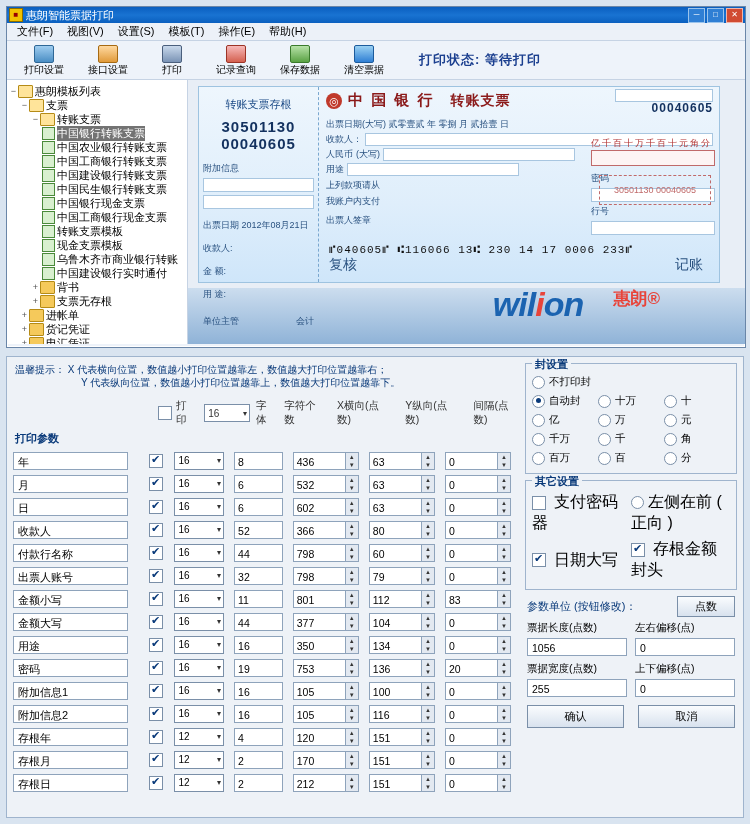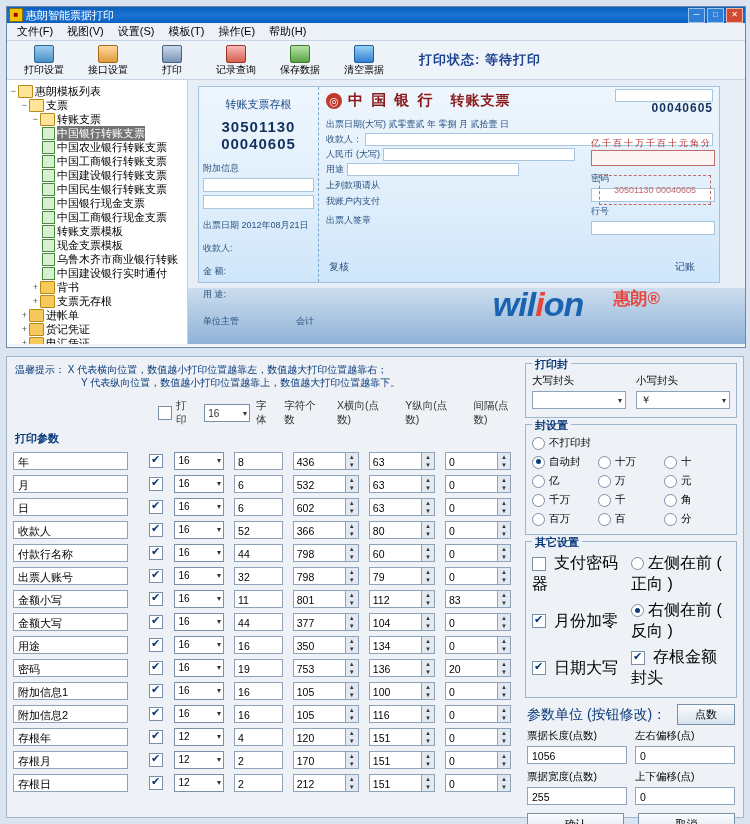--- a/index.html
+++ b/index.html
@@ -96,21 +96,21 @@
   .amtgrid .hdr{font-size:9px;color:#b03030;letter-spacing:2px;}
   .amtgrid .cells{height:14px;border:1px solid #c06a6a;background:#fdf4f4;}
   .stamp{
     position:absolute;right:8px;top:88px;width:110px;height:28px;
     border:1px dashed #c06a6a;color:#c06a6a;font-size:9px;text-align:center;line-height:28px;
   }
   .micr{
     position:absolute;left:130px;bottom:26px;font-family:"Liberation Mono","DejaVu Sans Mono",monospace;
     font-size:11px;color:#111;letter-spacing:1px;
   }
-  .sigrow{position:absolute;left:130px;bottom:8px;right:24px;display:flex;justify-content:space-between;font-size:10px;color:#2a5280;}
+  .sigrow{position:absolute;left:130px;bottom:8px;right:16px;display:flex;justify-content:space-between;font-size:14px;color:#2a5280;}
   .brand{
     position:absolute;left:170px;top:205px;width:360px;height:52px;text-align:center;
   }
   .brand .w{font-size:34px;font-weight:bold;color:#1b63b0;font-style:italic;letter-spacing:-1px;}
   .brand .w .o{color:#e8443a;}
   .brand .cn{position:absolute;right:58px;top:2px;font-size:17px;color:#e8443a;font-weight:bold;text-align:center;}
   .water{
     position:absolute;left:0;bottom:0;width:100%;height:56px;
     background:linear-gradient(180deg,rgba(120,170,215,.25),rgba(70,130,190,.55));
   }
@@ -176,21 +176,21 @@
     width:11px;height:11px;border:1px solid #7a8fa8;border-radius:50%;background:#fff;
     display:inline-block;position:relative;vertical-align:middle;margin-right:4px;
   }
   .radio.on:after{content:"";position:absolute;left:2.5px;top:2.5px;width:5px;height:5px;border-radius:50%;background:#0a3a7a;}
   .rrow{display:flex;align-items:center;font-size:10.5px;margin-bottom:5px;}
   .rcol3{display:flex;margin-bottom:5px;}
   .rcol3 > div{flex:1;display:flex;align-items:center;font-size:10.5px;}
   .chkrow{display:flex;align-items:center;font-size:16px;margin-bottom:5px;}
   .chkrow .chk{margin-right:4px;}
   .chkrow .c2{flex:1;}
-  .unit-title{font-size:14px;color:#0a3a7a;}
+  .unit-title{font-size:11px;color:#0a3a7a;}
   .btn{
     border:1px solid #7a8fa8;background:linear-gradient(180deg,#fafcfe,#d8e2ee);
     font-size:11px;text-align:center;padding:2px 0;
   }
   .txt{
     height:18px;border:1px solid #8ea3bb;background:#fff;font-size:10.5px;
     line-height:18px;padding-left:4px;box-sizing:border-box;
   }
   .ub{display:flex;align-items:flex-end;gap:8px;margin-top:4px;}
   .ub > div{flex:1;}
@@ -401,20 +401,21 @@
             <div class="cells"></div>
             <div style="margin-top:6px;font-size:9px;color:#2a5280">密码</div>
             <div class="fieldline"></div>
             <div style="font-size:9px;color:#2a5280">行号</div>
             <div class="fieldline"></div>
           </div>
 
           <div class="stamp">30501130 00040605</div>
         </div>
 
+        <div class="micr">⑈040605⑈ ⑆116066 13⑆ 230 14 17 0006 233⑈</div>
         <div class="sigrow">
           <span>复核</span>
           <span>记账</span>
         </div>
       </div>
 
       <div class="brand">
         <span class="cn">
           <span>惠朗</span><span>®</span>
         </span>
@@ -762,37 +763,20 @@
           </span></div>
       <div class="num w-num"><span>0</span><span class="spin">
             <i>▲</i>
             <i>▼</i>
           </span></div>
     </div>
   </div>
 
   <div class="right-col">
 
-    <div class="rgroup">
-      <span class="leg">打印封</span>
-      <div class="two" style="margin-top:4px">
-        <div>
-          <div class="lbl">大写封头</div>
-          <div class="sel-w">
-              <span></span>
-            </div>
-        </div>
-        <div>
-          <div class="lbl">小写封头</div>
-          <div class="sel-w">
-              <span>￥</span>
-            </div>
-        </div>
-      </div>
-    </div>
 
     <div class="rgroup">
       <span class="leg">封设置</span>
       <div class="rrow" style="margin-top:5px">
         <span class="radio"></span>
         <span>不打印封</span>
       </div>
       <div class="rcol3">
         <div>
             <span class="radio on"></span>
@@ -850,24 +834,20 @@
           </div>
       </div>
     </div>
 
     <div class="rgroup">
       <span class="leg">其它设置</span>
       <div class="chkrow" style="margin-top:5px">
         <span class="c2"><span class="chk"></span><span style="margin-left:4px">支付密码器</span></span>
         <span class="c2"><span class="radio"></span><span>左侧在前 ( 正向 )</span></span>
       </div>
-      <div class="chkrow">
-        <span class="c2"><span class="chk on"></span><span style="margin-left:4px">月份加零</span></span>
-        <span class="c2"><span class="radio on"></span><span>右侧在前 ( 反向 )</span></span>
-      </div>
       <div class="chkrow" style="margin-bottom:0">
         <span class="c2"><span class="chk on"></span><span style="margin-left:4px">日期大写</span></span>
         <span class="c2"><span class="chk on"></span><span style="margin-left:4px">存根金额封头</span></span>
       </div>
     </div>
 
     <div style="padding:0 2px">
       <div style="display:flex;align-items:center;justify-content:space-between">
         <span class="unit-title">参数单位 (按钮修改)：</span>
         <span class="btn" style="width:56px">点数</span>

